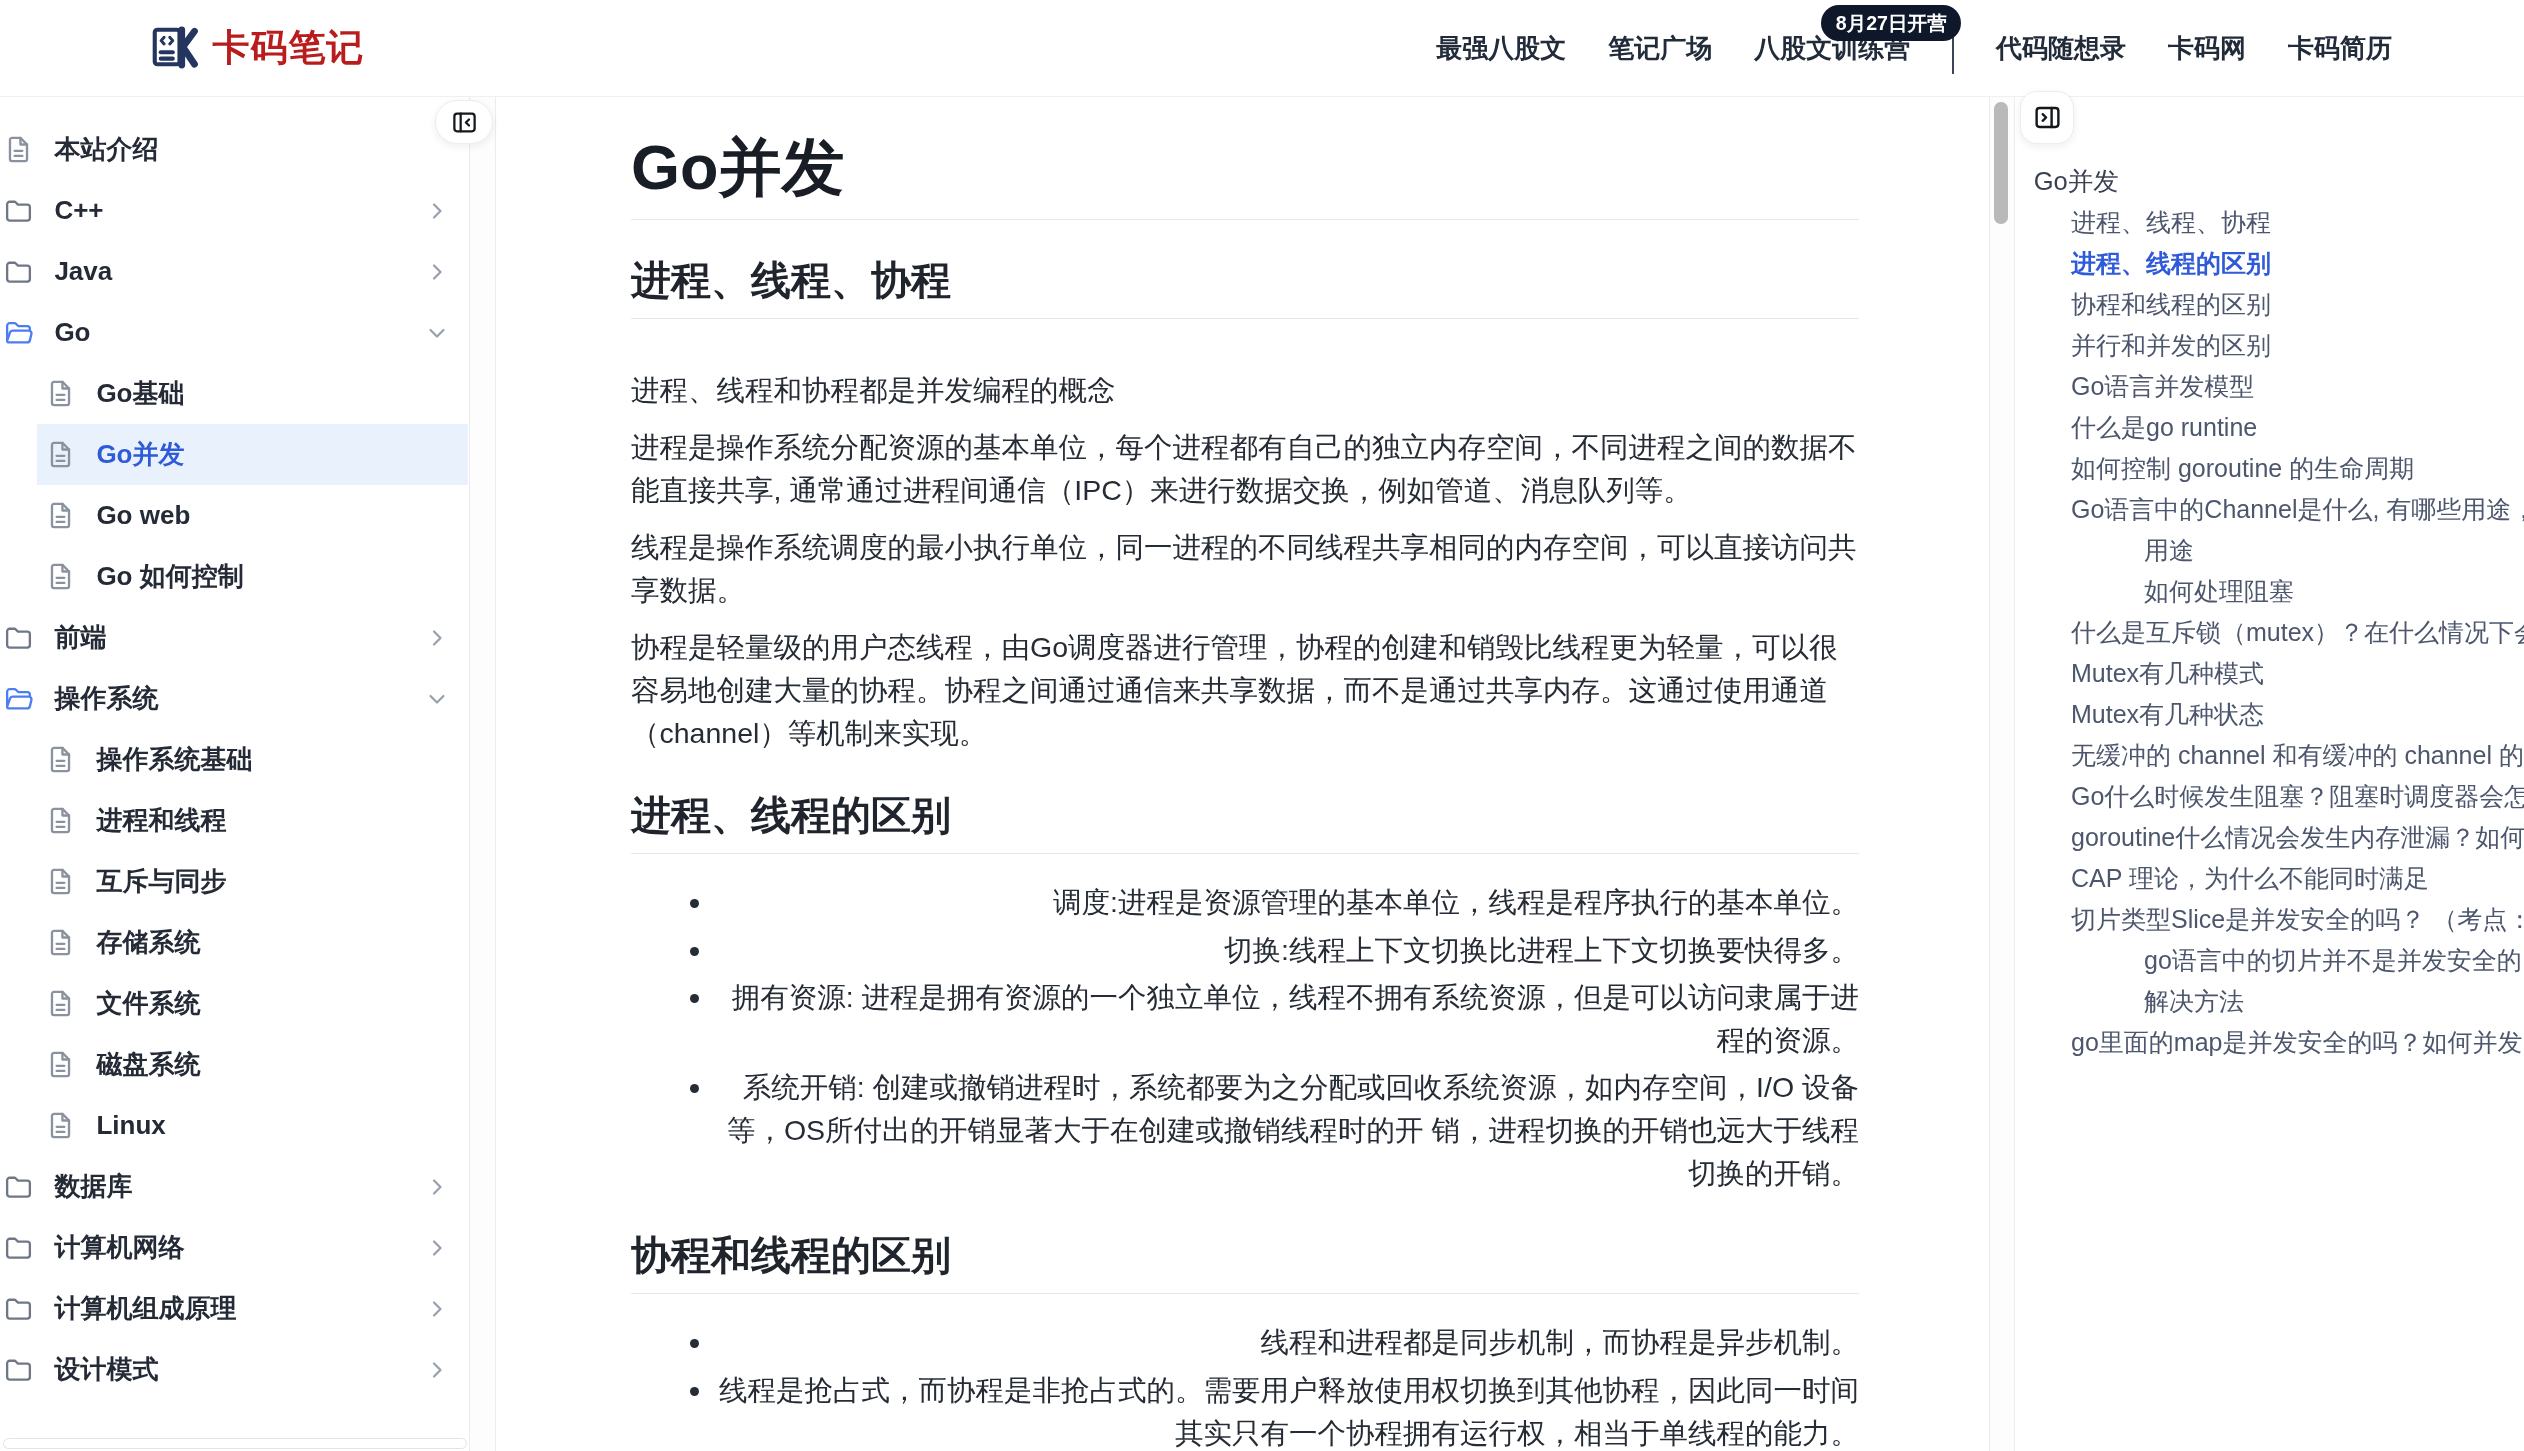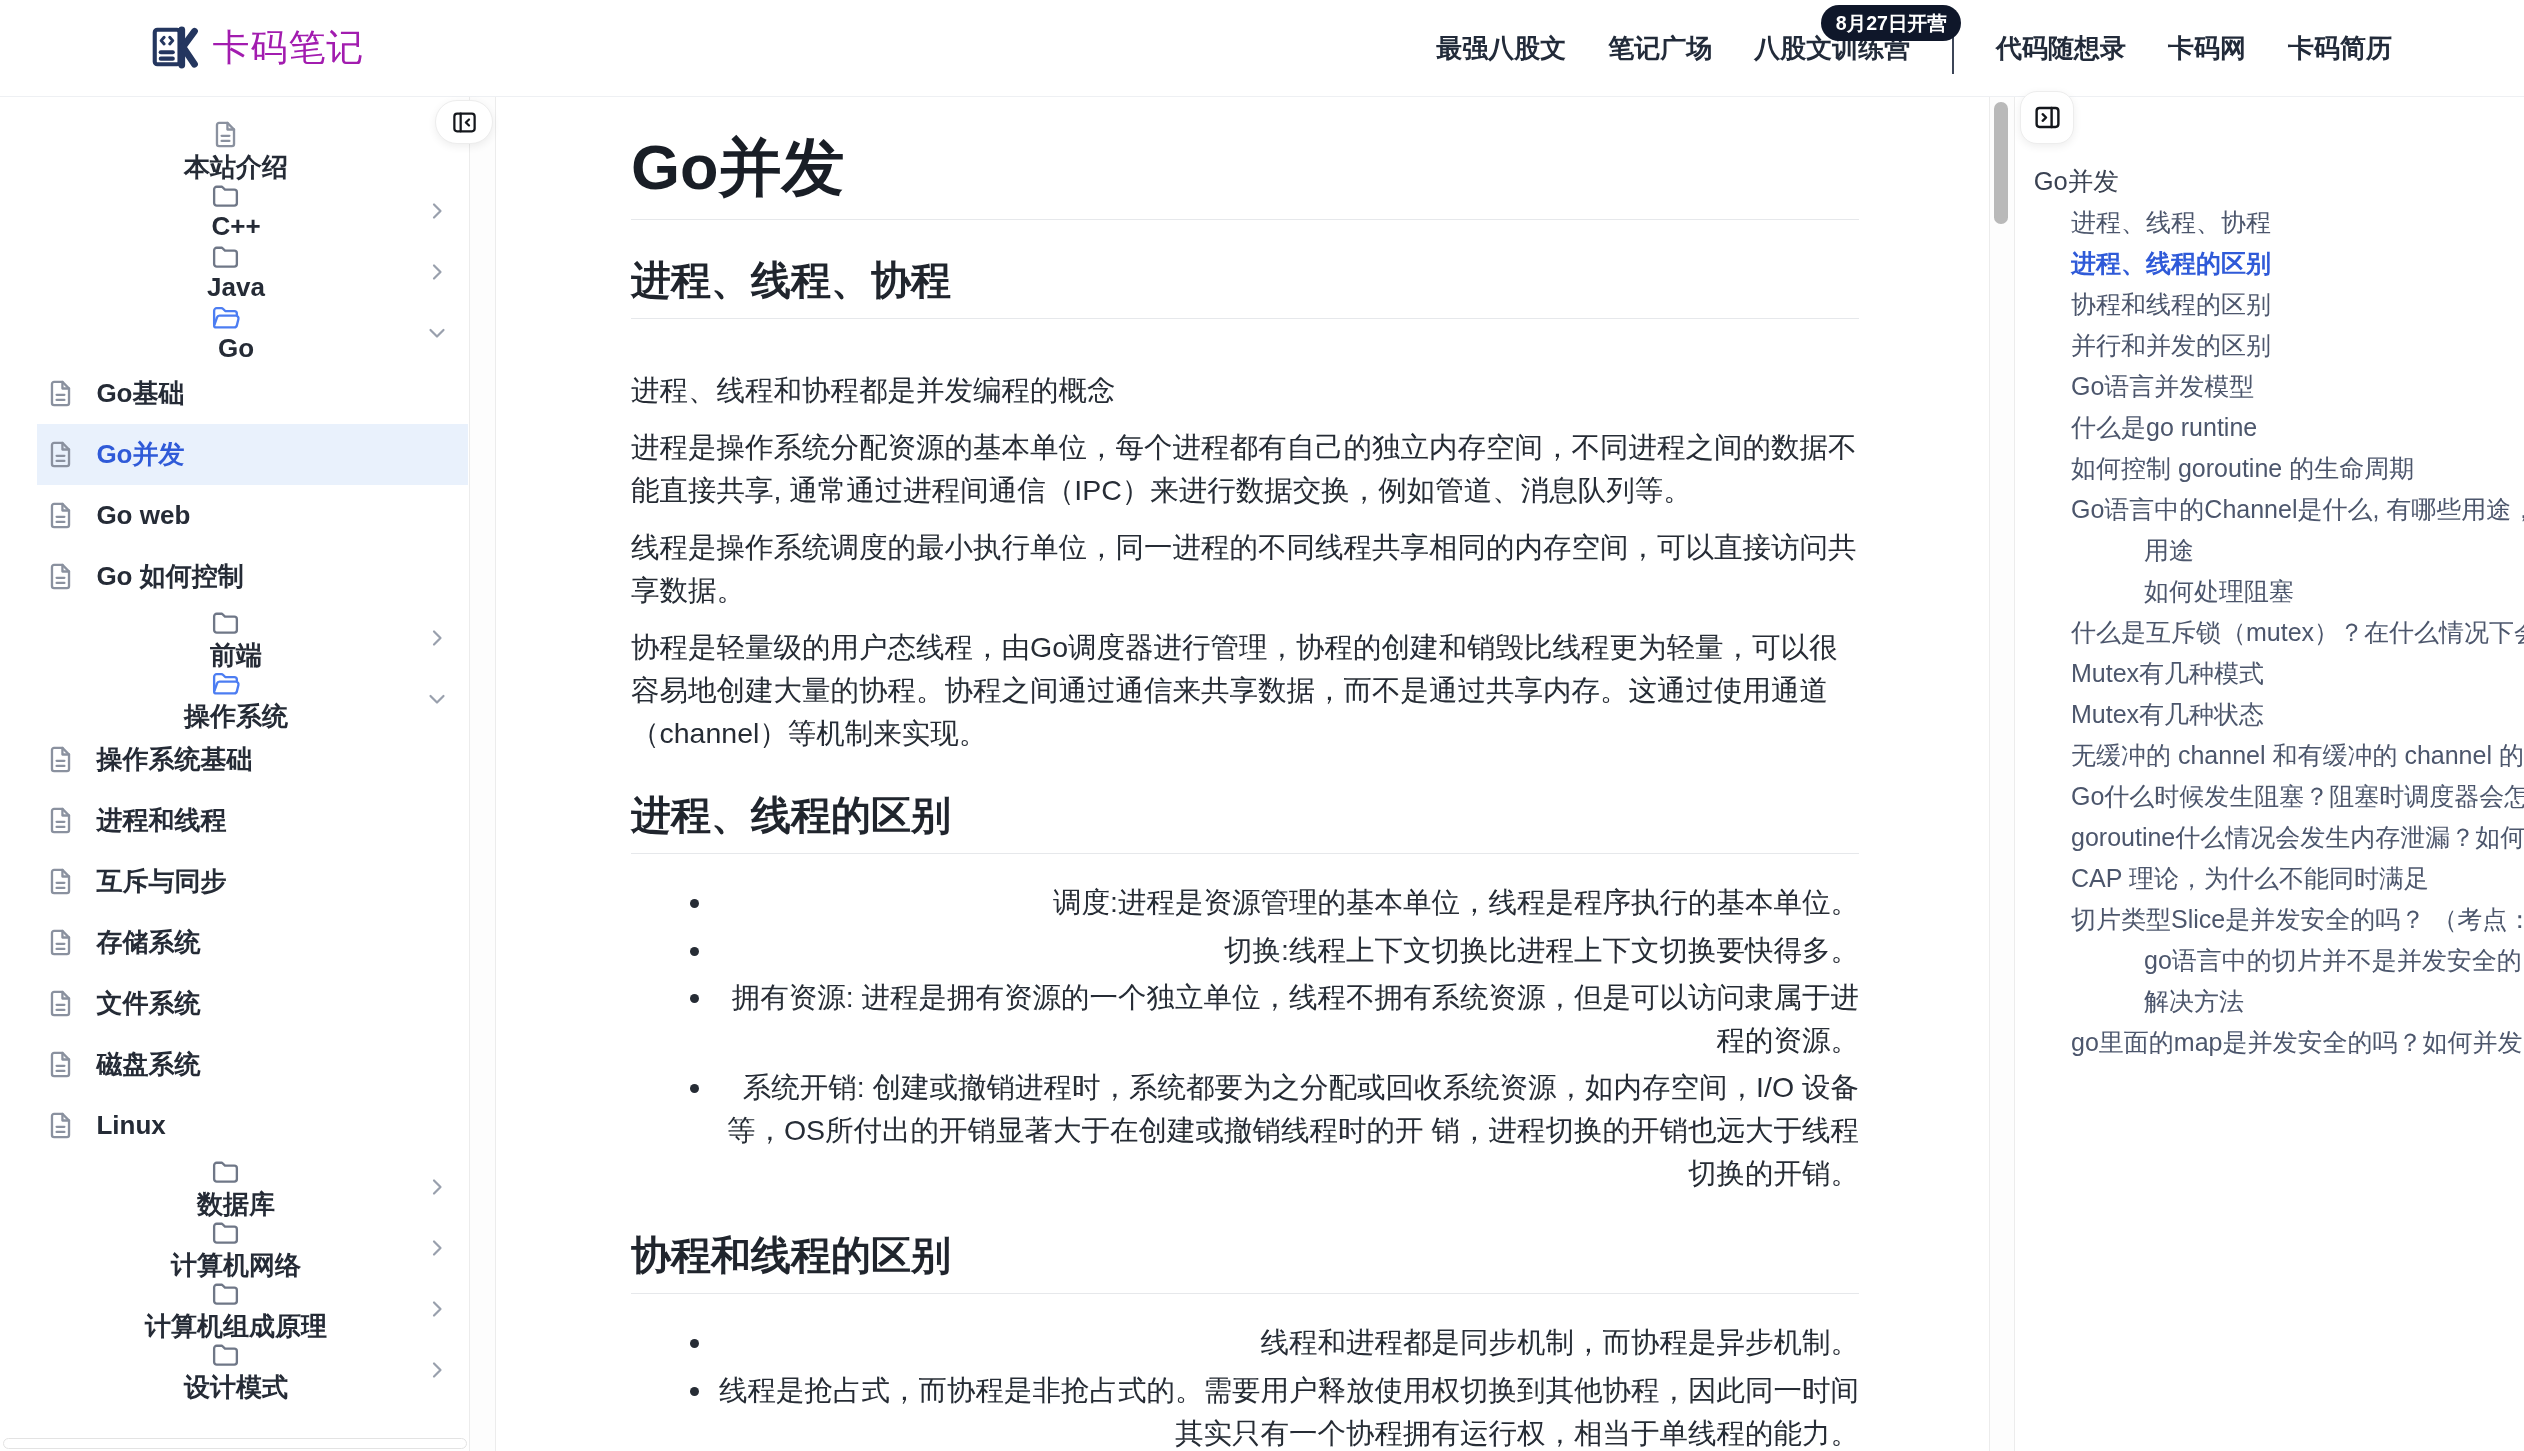--- a/index.html
+++ b/index.html
@@ -5,35 +5,35 @@
   * { margin:0; padding:0; box-sizing:border-box; }
   html,body { width:2525px; height:1451px; overflow:hidden; background:#fff;
     font-family:"Liberation Sans","DejaVu Sans",sans-serif; }
 
   
   .header { position:absolute; left:0; top:0; width:2525px; height:97px;
     background:#fff; border-bottom:1.7px solid #eef0f3;
     display:flex; align-items:center; justify-content:space-between;
     padding:0 133px 0 151px; z-index:30; }
   .logo { display:flex; align-items:center; gap:13.6px; cursor:pointer; }
-  .logo-text { font-size:37px; font-weight:400; color:#a21caf; letter-spacing:0.9px; }
+  .logo-text { font-size:37px; font-weight:700; color:#b91c1c; letter-spacing:0.9px; }
   .nav { display:flex; align-items:center; gap:42px; }
   .nav-item { position:relative; font-size:26px; font-weight:600; color:#222b3a;
     white-space:nowrap; cursor:pointer; }
   .nav-divider { width:1.7px; height:51px; background:#3c4557; }
   .nav-badge { position:absolute; top:-25.5px; right:-51px; height:36px; line-height:36px;
     padding:0 14.5px; border-radius:18.7px; background:#0f172a; color:#fff;
     font-size:19.6px; font-weight:600; white-space:nowrap; }
 
   
   .sidebar { position:absolute; left:0; top:97px; width:469px; bottom:0;
     background:#fff; padding-top:22px; overflow:hidden; }
   .side-row { position:relative; height:61px; display:flex; align-items:center;
     font-size:26px; font-weight:600; color:#252b36; cursor:pointer; }
-  .side-row.lv0 { padding-left:3px;flex-direction:column; }
+  .side-row.lv0 { padding-left:3px; }
   .side-row.lv1 { padding-left:45px; }
   .side-row .ic { display:flex; margin-right:20.4px; flex:none; }
   .side-row .chev { position:absolute; right:20.4px; top:18.7px; display:flex; }
   .side-row.active { color:#2f5ad8;
     background-image:linear-gradient(#e9f1fc,#e9f1fc);
     background-repeat:no-repeat; background-position:37px 0; background-size:431px 100%; }
   .side-hscroll { position:absolute; left:2.6px; bottom:1.7px; width:464px; height:11px;
     border:1.7px solid #e3e3e3; border-radius:6px; background:#fff; }
 
   

